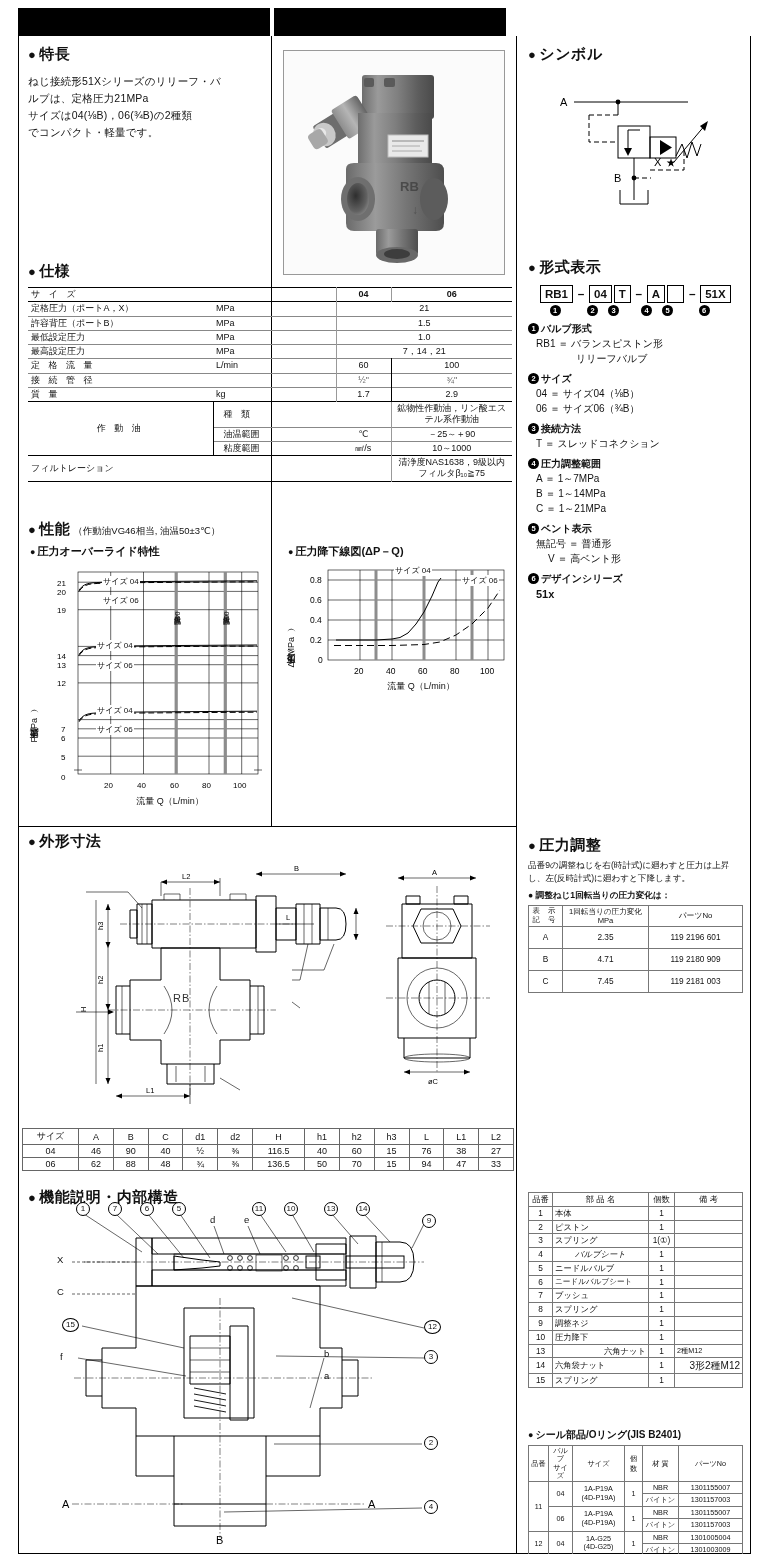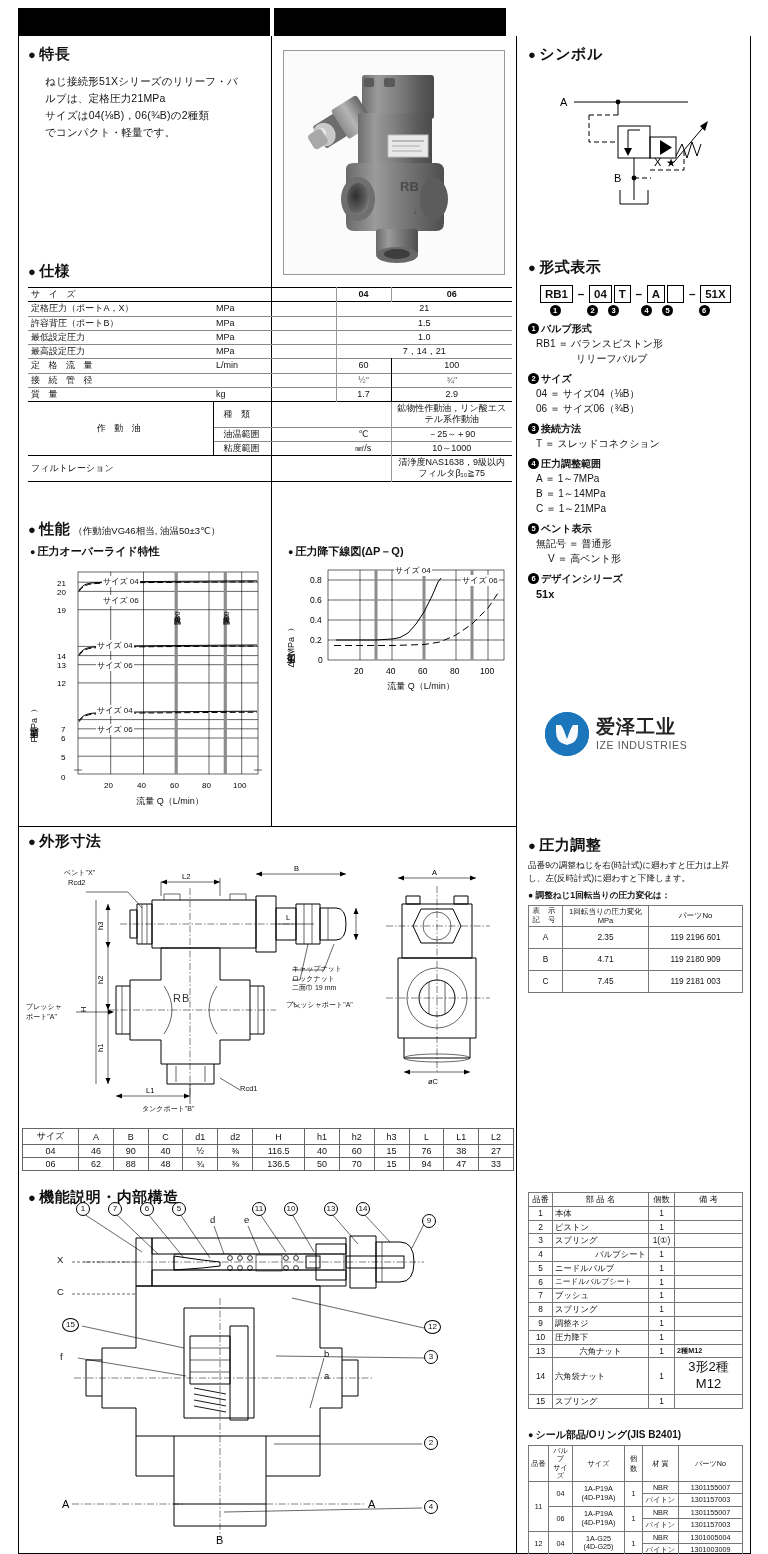--- a/index.html
+++ b/index.html
@@ -131,21 +131,21 @@
   <div class="vrule" style="left:18px; top:36px; height:1518px;"></div>
   <div class="vrule" style="left:750px; top:36px; height:1518px;"></div>
   <div class="hrule" style="left:18px; top:1553px; width:732px;"></div>
   <div class="hrule" style="left:18px; top:826px; width:498px;"></div>
 
   <div style="position:absolute; left:28px; top:45px; width:236px;">
     <h2 class="sec">
       <span class="bullet">●</span>
       <span>特長</span>
     </h2>
-    <div class="body-txt" style="margin-top:9px;margin-left:17px;">
+    <div class="body-txt" style="margin-top:9px;">
       <div>ねじ接続形51Xシリーズのリリーフ・バ</div>
       <div>ルブは、定格圧力21MPa</div>
       <div>サイズは04(⅛B)，06(¾B)の2種類</div>
       <div>でコンパクト・軽量です。</div>
     </div>
   </div>
 
   <div class="photo-box" style="left:283px; top:50px; width:222px; height:225px;">
     <svg width="220" height="223" viewBox="0 0 220 223">
       <defs>
@@ -539,33 +539,20 @@
     </div>
     <div class="mc-item">
       <div class="t">
           <span class="circnum">6</span>
         <span>デザインシリーズ</span>
         </div>
       <div class="d" style="font-weight:700; font-size:11px;">51x</div>
     </div>
   </div>
 
-  <div class="logo" style="left:545px; top:712px;">
-    <div class="logo-mark">
-      <svg width="44" height="44" viewBox="0 0 44 44" style="position:absolute;left:0;top:0;">
-        <circle cx="22" cy="22" r="22" fill="#1b76bc"></circle>
-        <path d="M11,13 L17,13 L22,27 L27,13 L33,13 L33,20 Q33,31 22,33 Q11,31 11,20 Z" fill="#fff" opacity="0.96"></path>
-        <path d="M16,10 L22,20 L28,10" stroke="#1b76bc" stroke-width="3.2" fill="none" stroke-linecap="round"></path>
-      </svg>
-    </div>
-    <div>
-      <div class="logo-txt-cn">爱泽工业</div>
-      <div class="logo-txt-en">IZE INDUSTRIES</div>
-    </div>
-  </div>
 
   <div style="position:absolute; left:28px; top:832px;">
     <h2 class="sec">
       <span class="bullet">●</span>
       <span>外形寸法</span>
     </h2>
   </div>
 
   <div style="position:absolute; left:24px; top:852px; width:492px; height:265px;">
     <svg width="492" height="265" viewBox="0 0 492 265">
@@ -691,32 +678,20 @@
       <path class="dl-thin" d="M196,226 L216,238"></path>
 
       <path class="dl-thin" d="M310,92 L300,118 L268,118"></path>
 
       <path class="dl-thin" d="M284,92 L276,128 L268,128"></path>
 
       <path class="dl-thin" d="M276,156 L268,150"></path>
     </svg>
   </div>
 
-  <div style="position:absolute; left:24px; top:852px; width:492px; height:265px; pointer-events:none;">
-    <span style="position:absolute; left:40px; top:16px; font-size:7px; white-space:nowrap;">ベント"X"</span>
-    <span style="position:absolute; left:44px; top:26px; font-size:7.5px;">Rcd2</span>
-    <span style="position:absolute; left:2px; top:150px; font-size:7px; white-space:nowrap;">プレッシャ</span>
-    <span style="position:absolute; left:2px; top:160px; font-size:7px; white-space:nowrap;">ポート"A"</span>
-    <span style="position:absolute; left:118px; top:252px; font-size:7px; white-space:nowrap;">タンクポート"B"</span>
-    <span style="position:absolute; left:216px; top:232px; font-size:7.5px;">Rcd1</span>
-    <span style="position:absolute; left:268px; top:112px; font-size:7px; white-space:nowrap;">キャップナット</span>
-    <span style="position:absolute; left:268px; top:122px; font-size:7px; white-space:nowrap;">ロックナット</span>
-    <span style="position:absolute; left:268px; top:131px; font-size:7px; white-space:nowrap;">二面巾 19 mm</span>
-    <span style="position:absolute; left:262px; top:148px; font-size:7px; white-space:nowrap;">プレッシャポート"A"</span>
-  </div>
 
   <div style="position:absolute; left:22px; top:1128px; width:492px;">
     <table class="dim">
       <tbody>
           <tr>
         <th style="width:56px;">サイズ</th>
         <th>A</th>
         <th>B</th>
         <th>C</th>
         <th>d1</th>
@@ -968,21 +943,21 @@
         <td style="text-align:left;"></td>
       </tr>
       <tr>
         <td>3</td>
         <td style="text-align:left;">スプリング</td>
         <td>1(①)</td>
         <td style="text-align:left;"></td>
       </tr>
       <tr>
         <td>4</td>
-        <td style="text-align:right;">バルブシート</td>
+        <td style="text-align:center;font-style:italic;">バルブシート</td>
         <td>1</td>
         <td style="text-align:left;"></td>
       </tr>
       <tr>
         <td>5</td>
         <td style="text-align:left;">ニードルバルブ</td>
         <td>1</td>
         <td style="text-align:left;"></td>
       </tr>
       <tr>
@@ -1010,29 +985,29 @@
         <td style="text-align:left;"></td>
       </tr>
       <tr>
         <td>10</td>
         <td style="text-align:left;">圧力降下</td>
         <td>1</td>
         <td style="text-align:left;"></td>
       </tr>
       <tr>
         <td>13</td>
-        <td style="text-align:center;">六角ナット</td>
-        <td>1</td>
-        <td style="text-align:left; font-size:7.2px;font-weight:bold;">2種M12</td>
+        <td style="text-align:right;">六角ナット</td>
+        <td>1</td>
+        <td style="text-align:left; font-size:7.2px;">2種M12</td>
       </tr>
       <tr>
         <td>14</td>
         <td style="text-align:left;">六角袋ナット</td>
         <td>1</td>
-        <td style="text-align:center; font-size:13px;">3形2種M12</td>
+        <td style="text-align:right; font-size:10px;">3形2種M12</td>
       </tr>
       <tr>
         <td>15</td>
         <td style="text-align:left;">スプリング</td>
         <td>1</td>
         <td style="text-align:left;"></td>
       </tr>
     </tbody>
       </table>
   </div>

